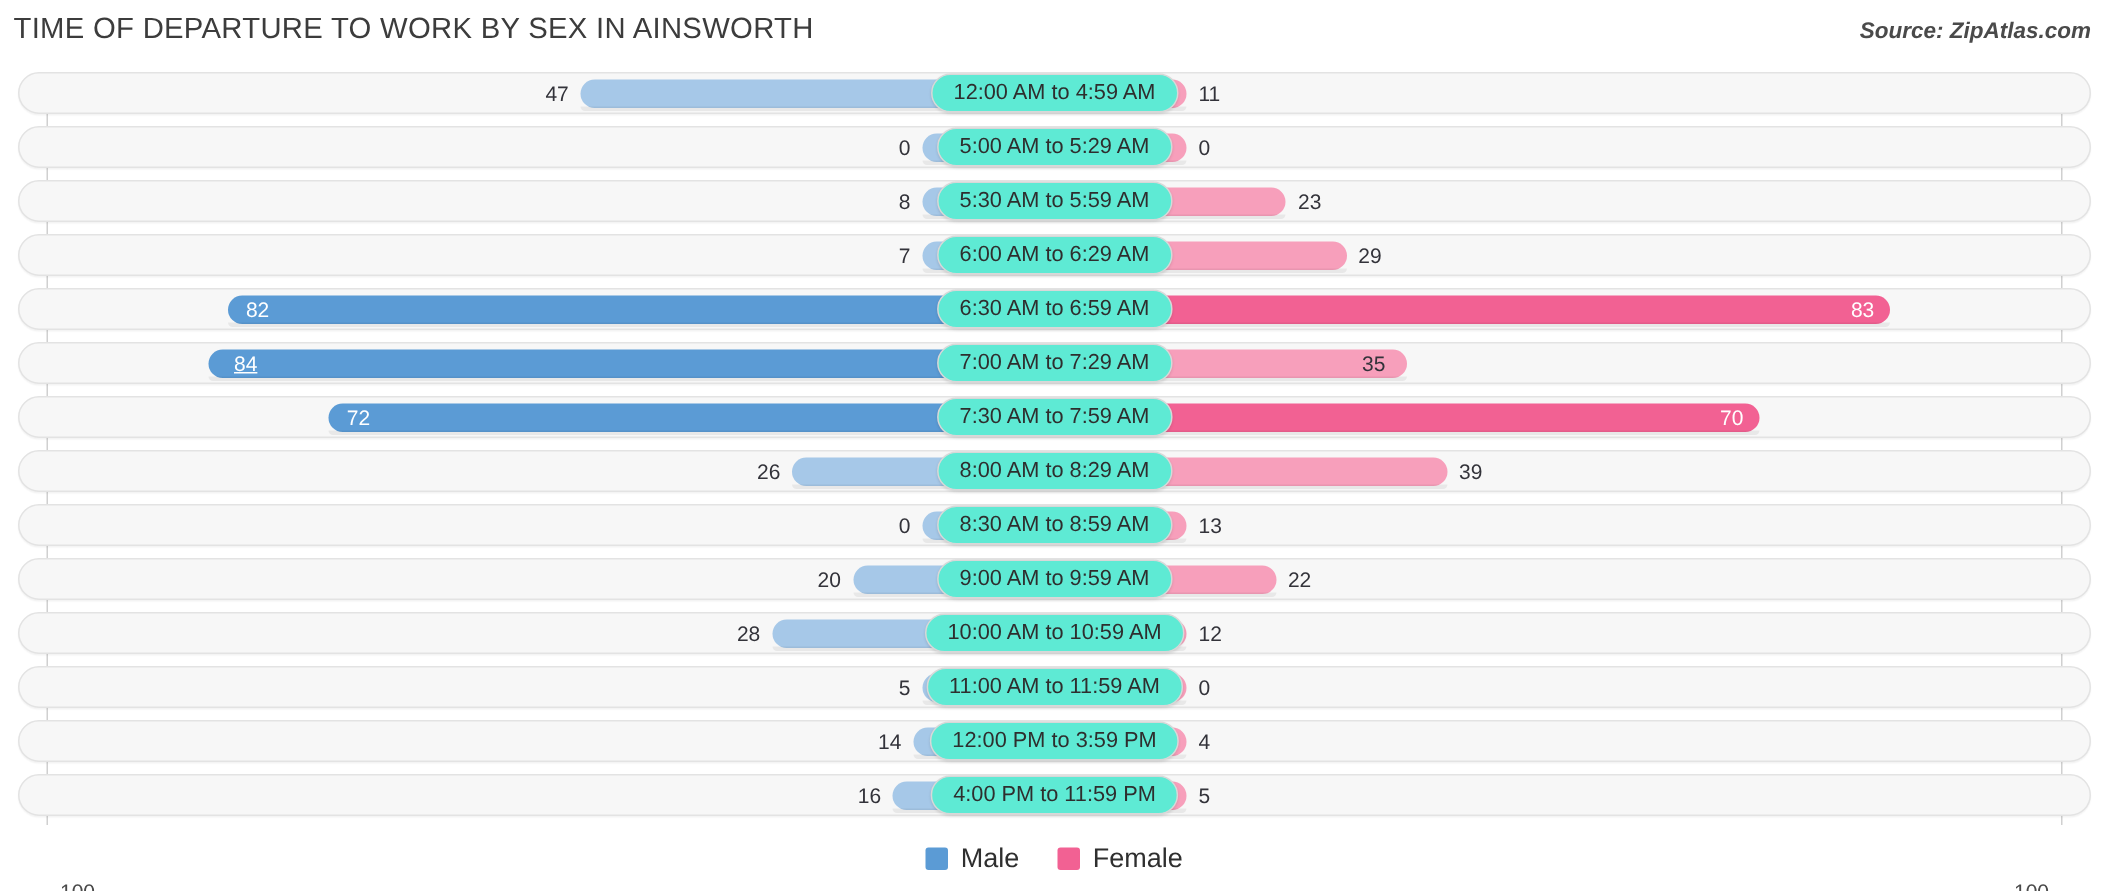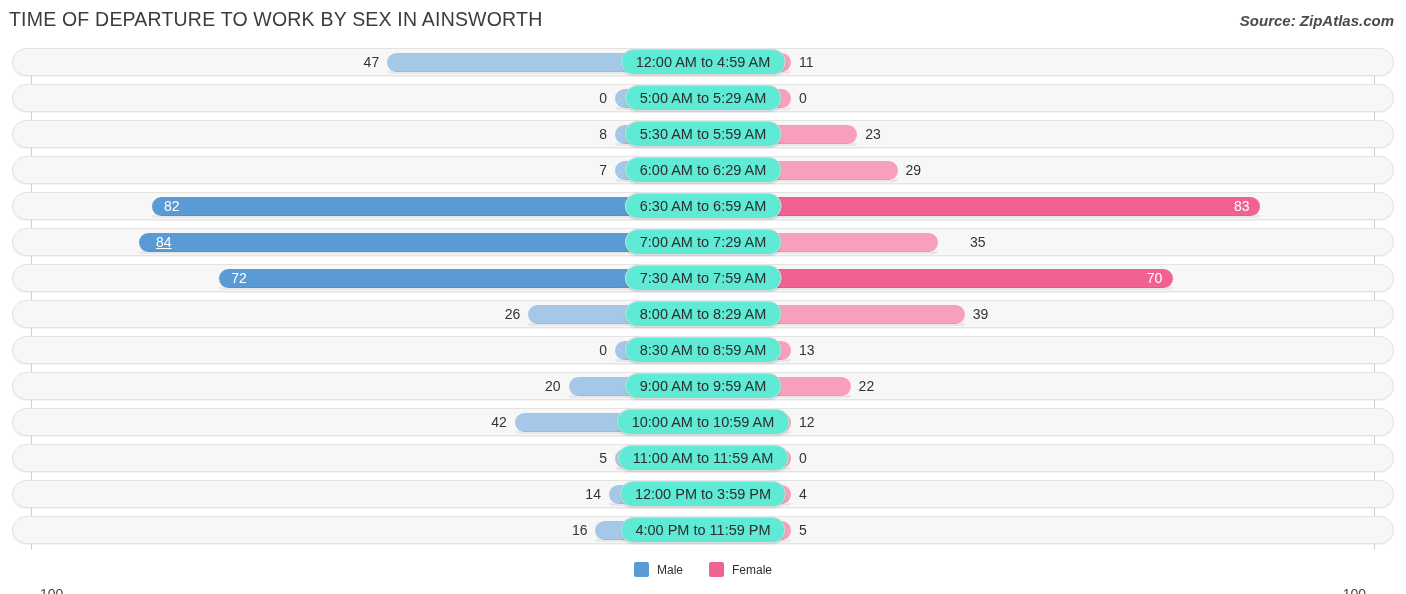--- a/index.html
+++ b/index.html
@@ -100,21 +100,21 @@
   }
   .axis-max.left  { left: 40px; }
   .axis-max.right { right: 40px; }
 
   .legend {
     position: absolute; left: 0; right: 0; top: 8px;
     display: flex; justify-content: center; align-items: center; gap: 26px;
   }
   .legend-item { display: flex; align-items: center; gap: 8px; }
   .swatch { width: 15px; height: 15px; border-radius: 2px; display: inline-block; }
-  .legend-label { font-size: 12px; color: #2f2f2f; }
+  .legend-label { font-size: 18px; color: #2f2f2f; }
 </style>
 </head>
 <body>
 
 <div class="page">
 
   <div class="header">
     <div class="title">TIME OF DEPARTURE TO WORK BY SEX IN AINSWORTH</div>
     <div class="source">Source: ZipAtlas.com</div>
   </div>
@@ -161,21 +161,21 @@
           <div class="val inside" style="left: 163.96px;">82</div>
           <div class="bar female hi" style="width: 556.93px;"></div>
           <div class="val inside" style="left: 1233.93px;">83</div>
           <div class="pill">6:30 AM to 6:59 AM</div>
         </div>
         <div class="row">
           <div class="track"></div>
           <div class="bar male hi" style="width: 564.48px;"></div>
           <div class="val inside" style="left: 156px; text-decoration: underline;">84</div>
           <div class="bar female lo" style="width: 234.85px;"></div>
-          <div class="val" style="left: 970px;">35</div>
+          <div class="val" style="left: 908px;">35</div>
           <div class="pill">7:00 AM to 7:29 AM</div>
         </div>
         <div class="row">
           <div class="track"></div>
           <div class="bar male hi" style="width: 483.84px;"></div>
           <div class="val inside" style="left: 231.16px;">72</div>
           <div class="bar female hi" style="width: 469.7px;"></div>
           <div class="val inside" style="left: 1146.7px;">70</div>
           <div class="pill">7:30 AM to 7:59 AM</div>
         </div>
@@ -199,21 +199,21 @@
           <div class="track"></div>
           <div class="bar male lo" style="width: 134.4px;"></div>
           <div class="val" style="right: 845.4px;">20</div>
           <div class="bar female lo" style="width: 147.62px;"></div>
           <div class="val" style="left: 858.62px;">22</div>
           <div class="pill">9:00 AM to 9:59 AM</div>
         </div>
         <div class="row">
           <div class="track"></div>
           <div class="bar male lo" style="width: 188.16px;"></div>
-          <div class="val" style="right: 899.16px;">42</div>
+          <div class="val" style="right: 899.16px;">28</div>
           <div class="bar female lo" style="width: 88px;"></div>
           <div class="val" style="left: 799px;">12</div>
           <div class="pill">10:00 AM to 10:59 AM</div>
         </div>
         <div class="row">
           <div class="track"></div>
           <div class="bar male lo" style="width: 88px;"></div>
           <div class="val" style="right: 799px;">5</div>
           <div class="bar female lo" style="width: 88px;"></div>
           <div class="val" style="left: 799px;">0</div>

